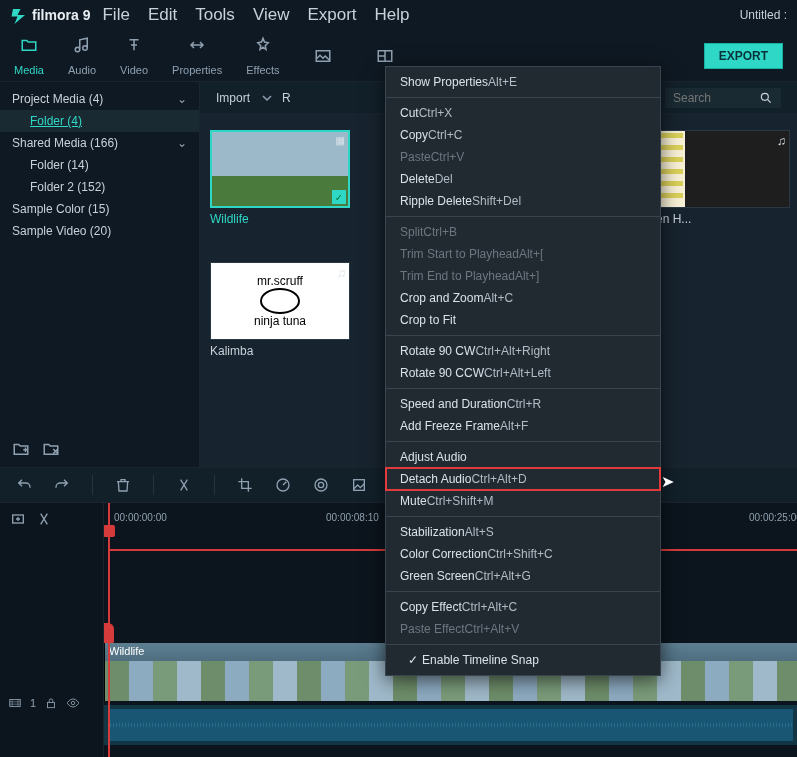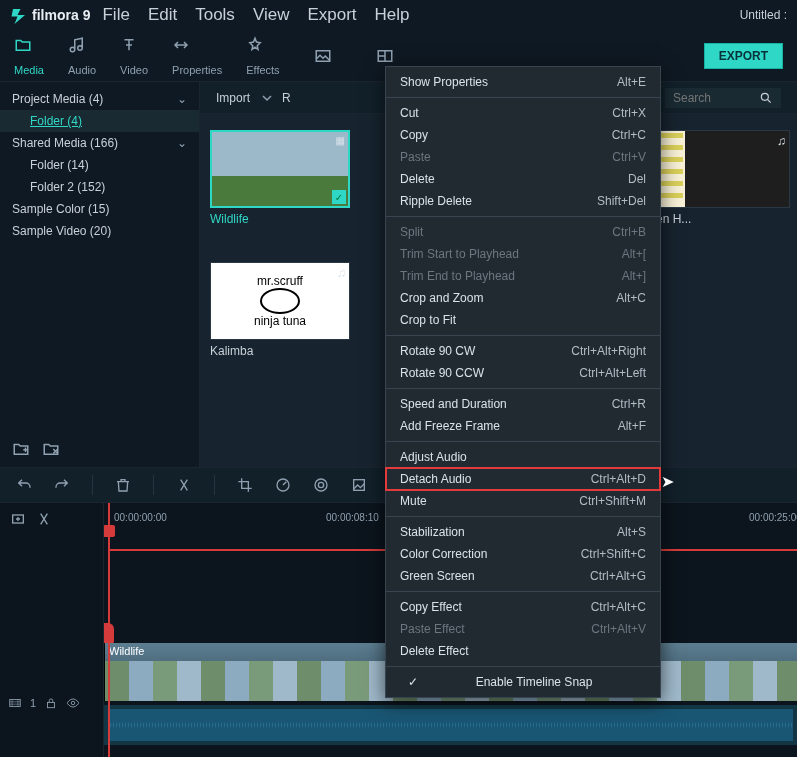--- a/index.html
+++ b/index.html
@@ -8,21 +8,21 @@
 
 .titlebar { height: 30px; display: flex; align-items: center; padding: 13px 10px; background: #0f1923; }
 .logo { display: flex; align-items: center; gap: 4px; font-weight: 600; font-size: 14px; color: #e8eef2; margin-right: 12px;}
 .logo svg { width:18px; height:18px; }
 .menubar { display: flex; gap: 18px; font-size: 17px; color: #c8d0d8; }
 .menubar span { cursor: pointer; }
 .titlebar .right { margin-left: auto; color: #c8d0d8; }
 
 
 .tooltabs { height: 52px; display: flex; align-items: center; background: #0f1923; border-bottom: 1px solid #1a2530; gap: 24px; padding: 0 14px; }
-.tooltab { display: flex; flex-direction: column; gap: 10px; color: #8fa0b0; cursor: pointer; font-size: 11px; }
+.tooltab { display: flex; flex-direction: column; align-items: center; gap: 10px; color: #8fa0b0; cursor: pointer; font-size: 11px; }
 .tooltab.active { color: #2fd8c6; }
 .tooltab svg { width: 18px; height: 18px; }
 .tooltab.iconly { flex-direction: row; padding: 0 10px;}
 .export-btn { margin-left: auto; background: #2fd8c6; color: #08323a; font-weight: 700; font-size: 12px; padding: 5px 14px; border: 1px solid #15b3a1; cursor: pointer; }
 
 
 .main { display: flex; height: 385px; }
 .sidebar { width: 200px; background: #0f1923; padding: 6px 0; border-right: 1px solid #1a2530; }
 .tree-row { display: flex; align-items: center; justify-content: space-between; padding: 4px 12px; font-size: 12px; color: #c8d0d8; cursor: pointer; }
 .tree-row .label {}
@@ -82,21 +82,21 @@
 .video-track{ height:58px; display:flex;}
 .vclip{ height:58px; background: linear-gradient(#5d7e91,#2f4b5b); border-left:1px solid #000; position:relative; overflow:hidden; flex:0 0 auto;}
 .vclip .lbl{position:absolute;left:4px;top:2px;color:#fff;font-size:11px;}
 .vstrip{position:absolute;left:0;right:0;bottom:0;height:40px;background:repeating-linear-gradient(90deg,#6e8d6a 0 24px,#8caac0 24px 48px,#7a9b7a 48px 72px,#9fb9ca 72px 96px);}
 .audio-track{ height:40px; background:#133645; position:relative; margin-top:4px;}
 .wave{position:absolute;inset:4px;background:repeating-linear-gradient(90deg,#1a5a78 0 2px,transparent 2px 3px), linear-gradient(#1a5a78 40%, #2f7da0 50%, #1a5a78 60%); opacity:.9;}
 .clip-sel-handle{ position:absolute; left:0; top:120px; width:10px; height:24px; background:#d63b3b; border-radius:0 6px 6px 0;}
 
 
 .ctx { position: absolute; left: 385px; top: 66px; width: 276px; background: #222a31; border: 1px solid #384450; box-shadow: 0 4px 18px rgba(0,0,0,.6); z-index: 50; padding: 4px 0;}
-.ctx-row { display: flex; justify-content: space-between; padding: 4px 14px; font-size: 12px; color: #d8e2ea; cursor: pointer; }
+.ctx-row { display: flex; justify-content: flex-start; padding: 4px 14px; font-size: 12px; color: #d8e2ea; cursor: pointer; }
 .ctx-row.disabled { color: #6b7680; cursor: default;}
 .ctx-sep { height: 1px; background: #384450; margin: 4px 0; }
 .ctx-row.hl-red { outline: 2px solid #e13b3b; outline-offset: -1px; }
 .ctx-row.checked::before{content:"✓ ";color:#d8e2ea;margin-right:4px;}
 .ctx-row.checked { padding-left: 22px;}
 .ctx .shortcut{ color:#b0bcc6; font-size:12px;}
 .ctx-row.disabled .shortcut{color:#6b7680;}
 
 .cursor-arrow{ position:absolute; left:661px; top:472px; z-index:60; color:#fff; font-size:16px;}
 </style>
@@ -433,23 +433,19 @@
     </div>
     <div class="ctx-sep"></div>
     <div class="ctx-row">
       <span>Copy Effect</span>
       <span class="shortcut">Ctrl+Alt+C</span>
     </div>
     <div class="ctx-row disabled">
       <span>Paste Effect</span>
       <span class="shortcut">Ctrl+Alt+V</span>
     </div>
-    <div class="ctx-row">
-      <span>Delete Effect</span>
-      <span class="shortcut"></span>
-    </div>
     <div class="ctx-sep"></div>
     <div class="ctx-row checked">
       <span>Enable Timeline Snap</span>
       <span class="shortcut"></span>
     </div>
   </div>
 <div class="cursor-arrow">➤</div>
 
 </body></html>

